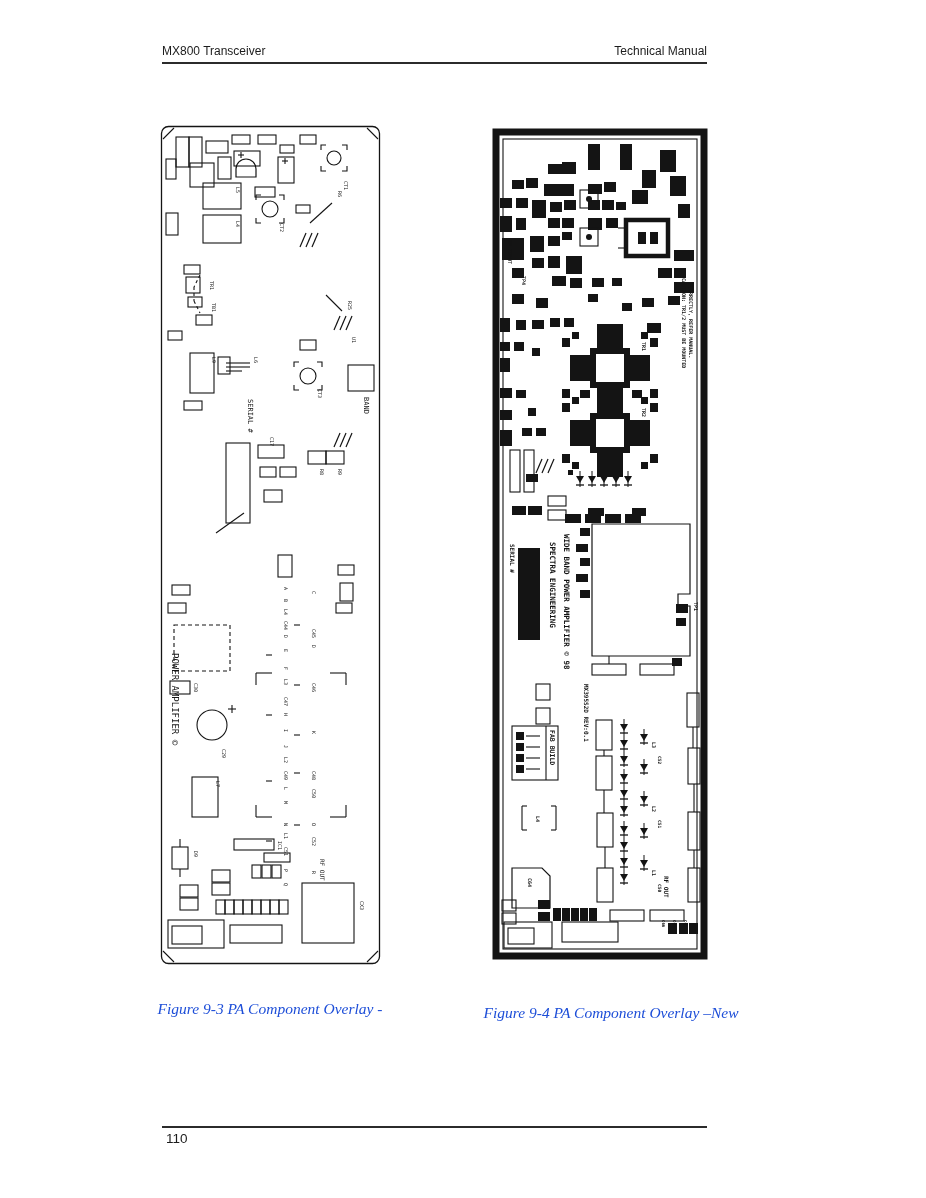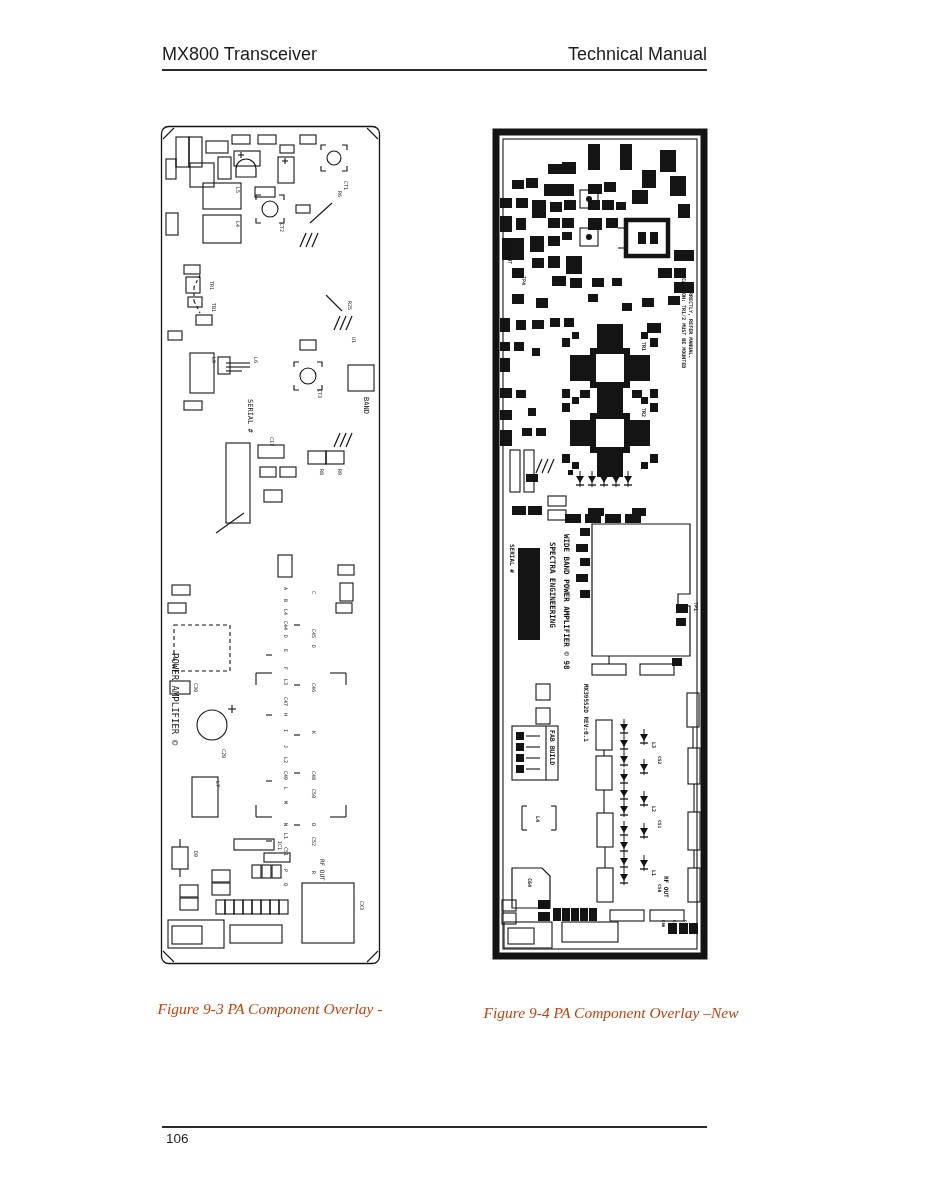--- a/index.html
+++ b/index.html
@@ -1,25 +1,25 @@
 <!DOCTYPE html>
 <html><head>
 <meta charset="utf-8">
 <style>
   html,body{margin:0;padding:0;background:#e8e8e8;}
   .page{position:relative;width:926px;height:1198px;background:#ffffff;margin:0 auto;
         font-family:"Liberation Sans",sans-serif;color:#1c1c1c;overflow:hidden;}
   .hdr{position:absolute;left:162px;top:44px;width:545px;border-bottom:2px solid #2b2b2b;
-       padding-bottom:4px;display:flex;justify-content:space-between;font-size:18px;}
+       padding-bottom:4px;display:flex;justify-content:space-between;font-size:12px;}
   .ftr{position:absolute;left:162px;top:1126px;width:545px;border-top:2px solid #2b2b2b;
        padding-top:3px;display:flex;justify-content:space-between;font-size:13.5px;}
   .ftr .pgnum{padding-left:4px;}
   .board{position:absolute;}
   .cap{position:absolute;text-align:center;font-family:"Liberation Serif",serif;
-       font-style:italic;font-size:15.5px;line-height:1.4;color:#c2410c;}
+       font-style:italic;font-size:15.5px;line-height:1.4;color:#1d4ed8;}
   .cap-left{left:150px;top:998px;width:240px;}
   .cap-right{left:471px;top:1002px;width:280px;}
   svg text{font-family:"DejaVu Sans Mono",monospace;fill:#141414;}
 </style>
 </head>
 <body>
 
 <div class="page">
 
   <div class="hdr">
@@ -482,16 +482,16 @@
 
   <div class="cap cap-left">
     <div>Figure 9-3 PA Component Overlay -</div>
   </div>
 
   <div class="cap cap-right">
     <div>Figure 9-4 PA Component Overlay –New</div>
   </div>
 
   <div class="ftr">
-    <span class="pgnum">106</span>
+    <span class="pgnum">110</span>
   </div>
 
 </div>
 
 </body></html>

